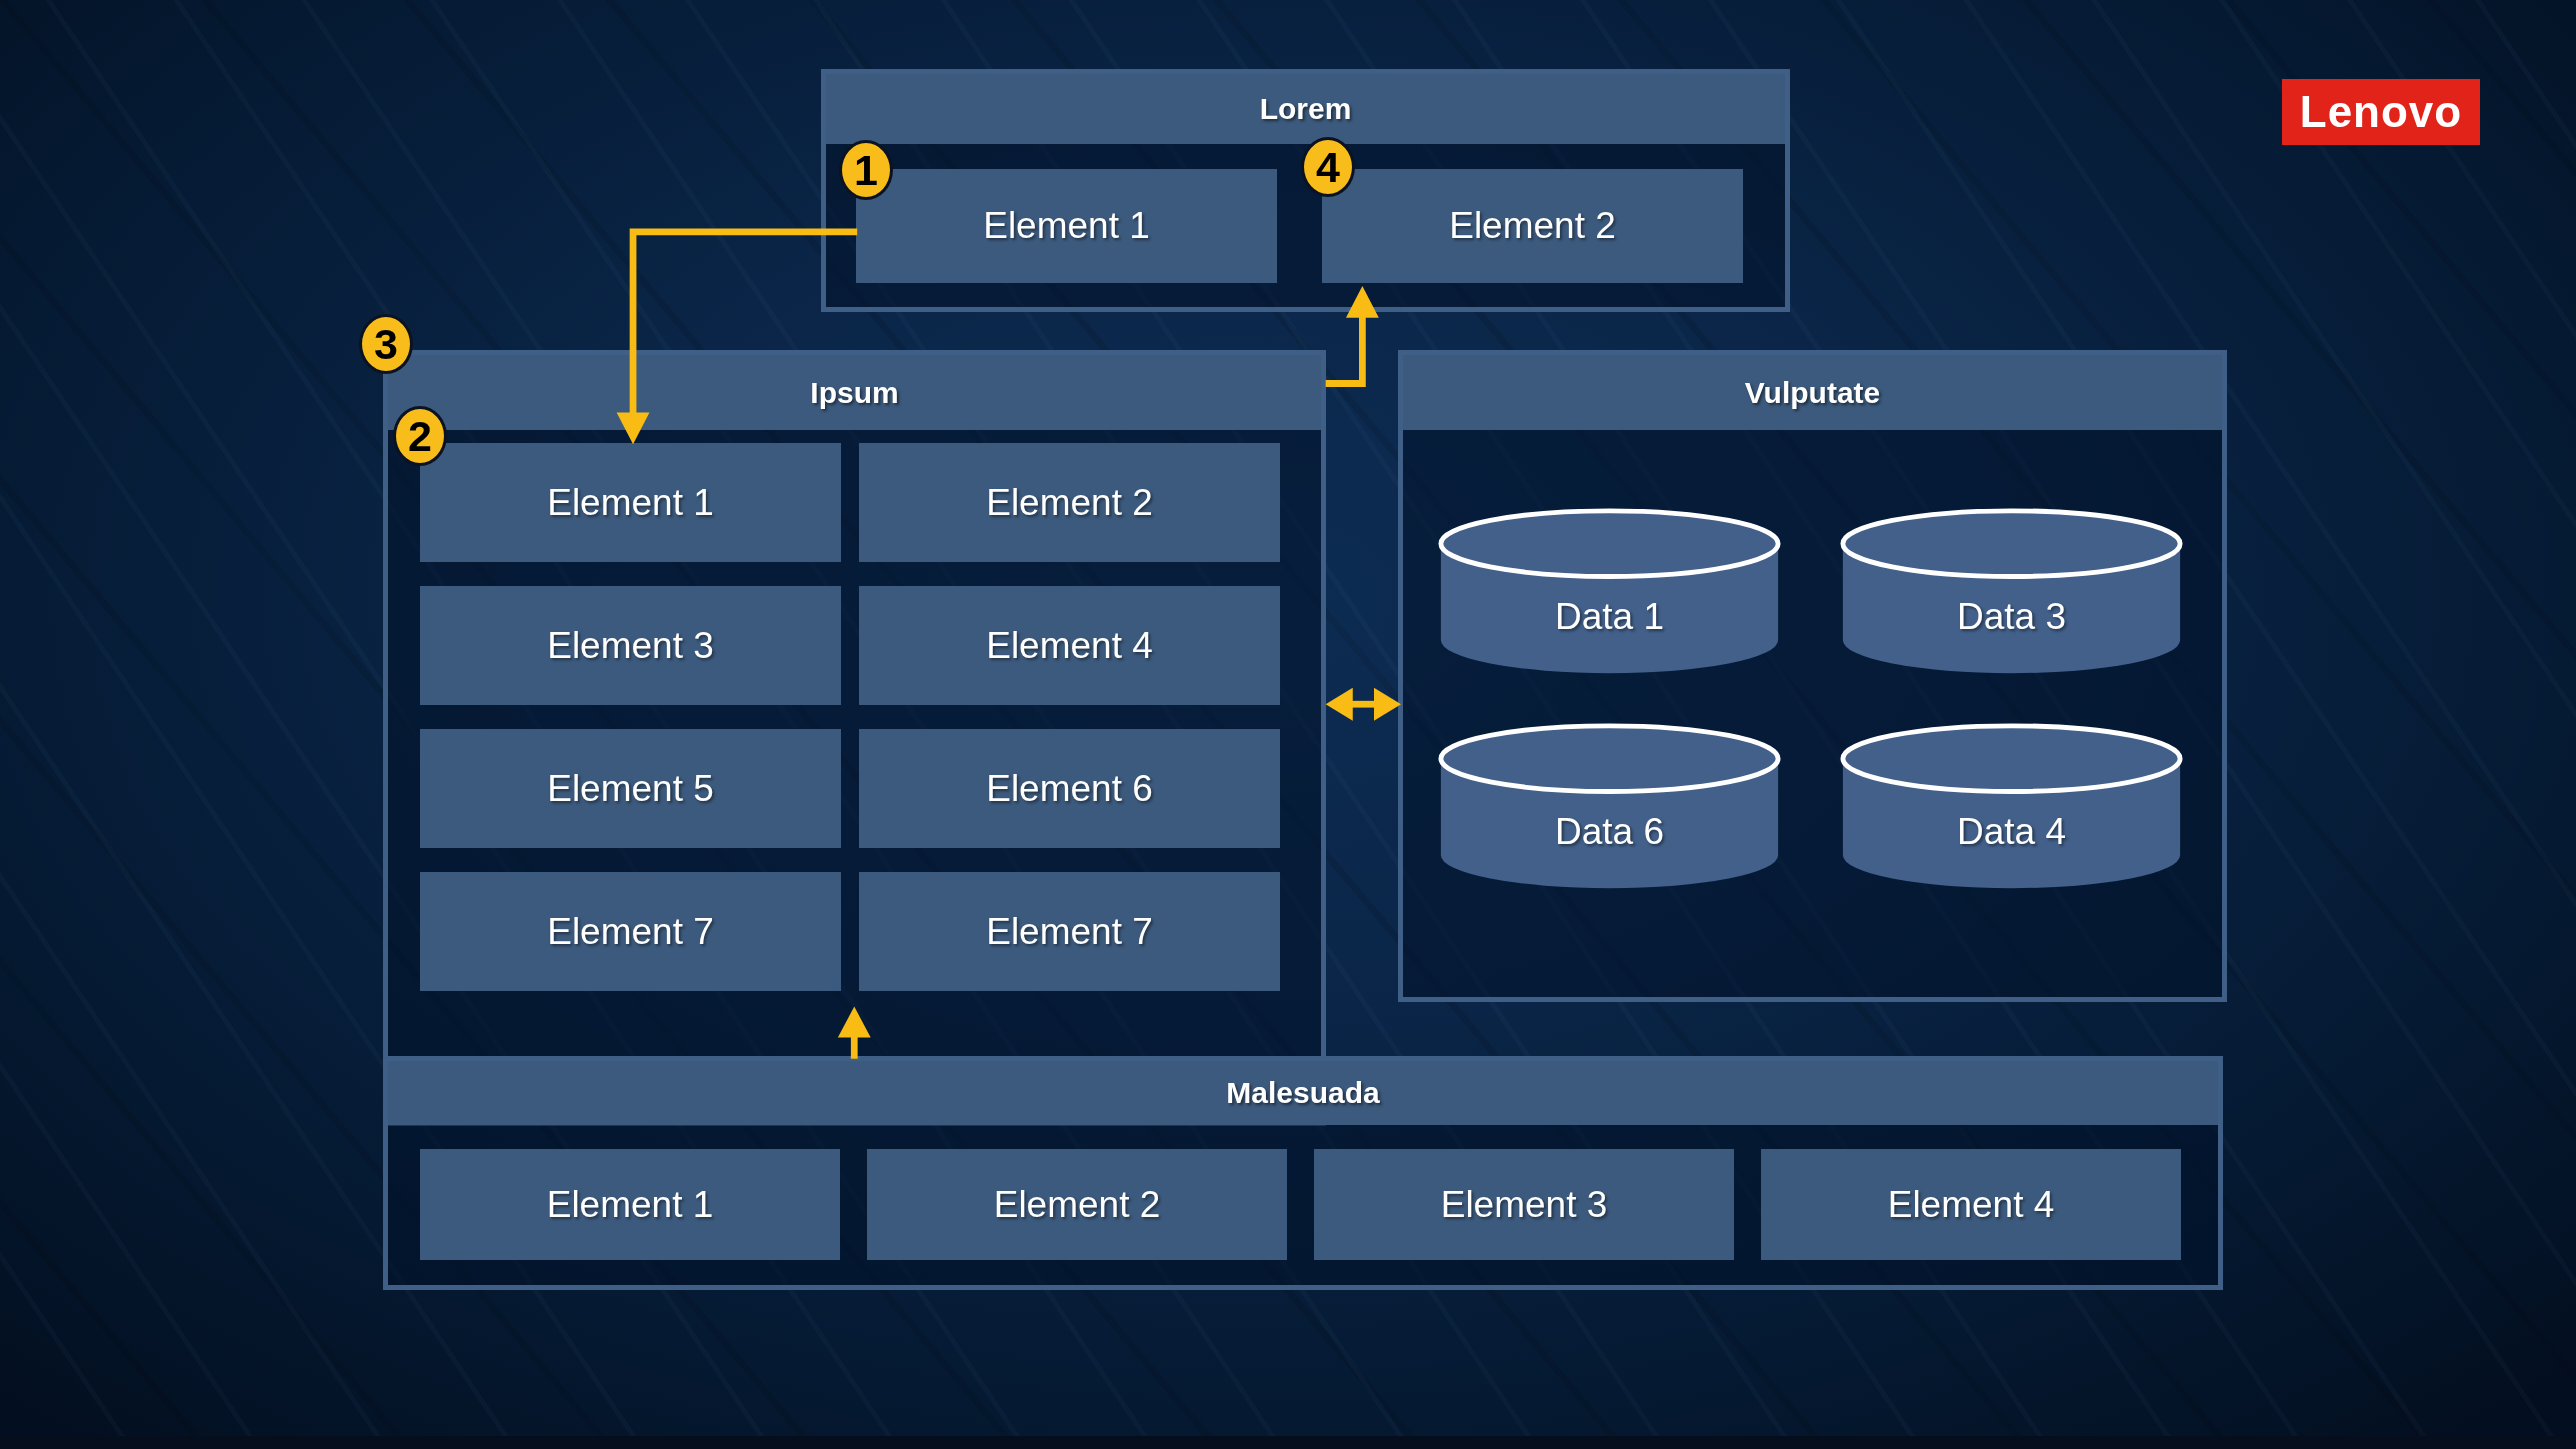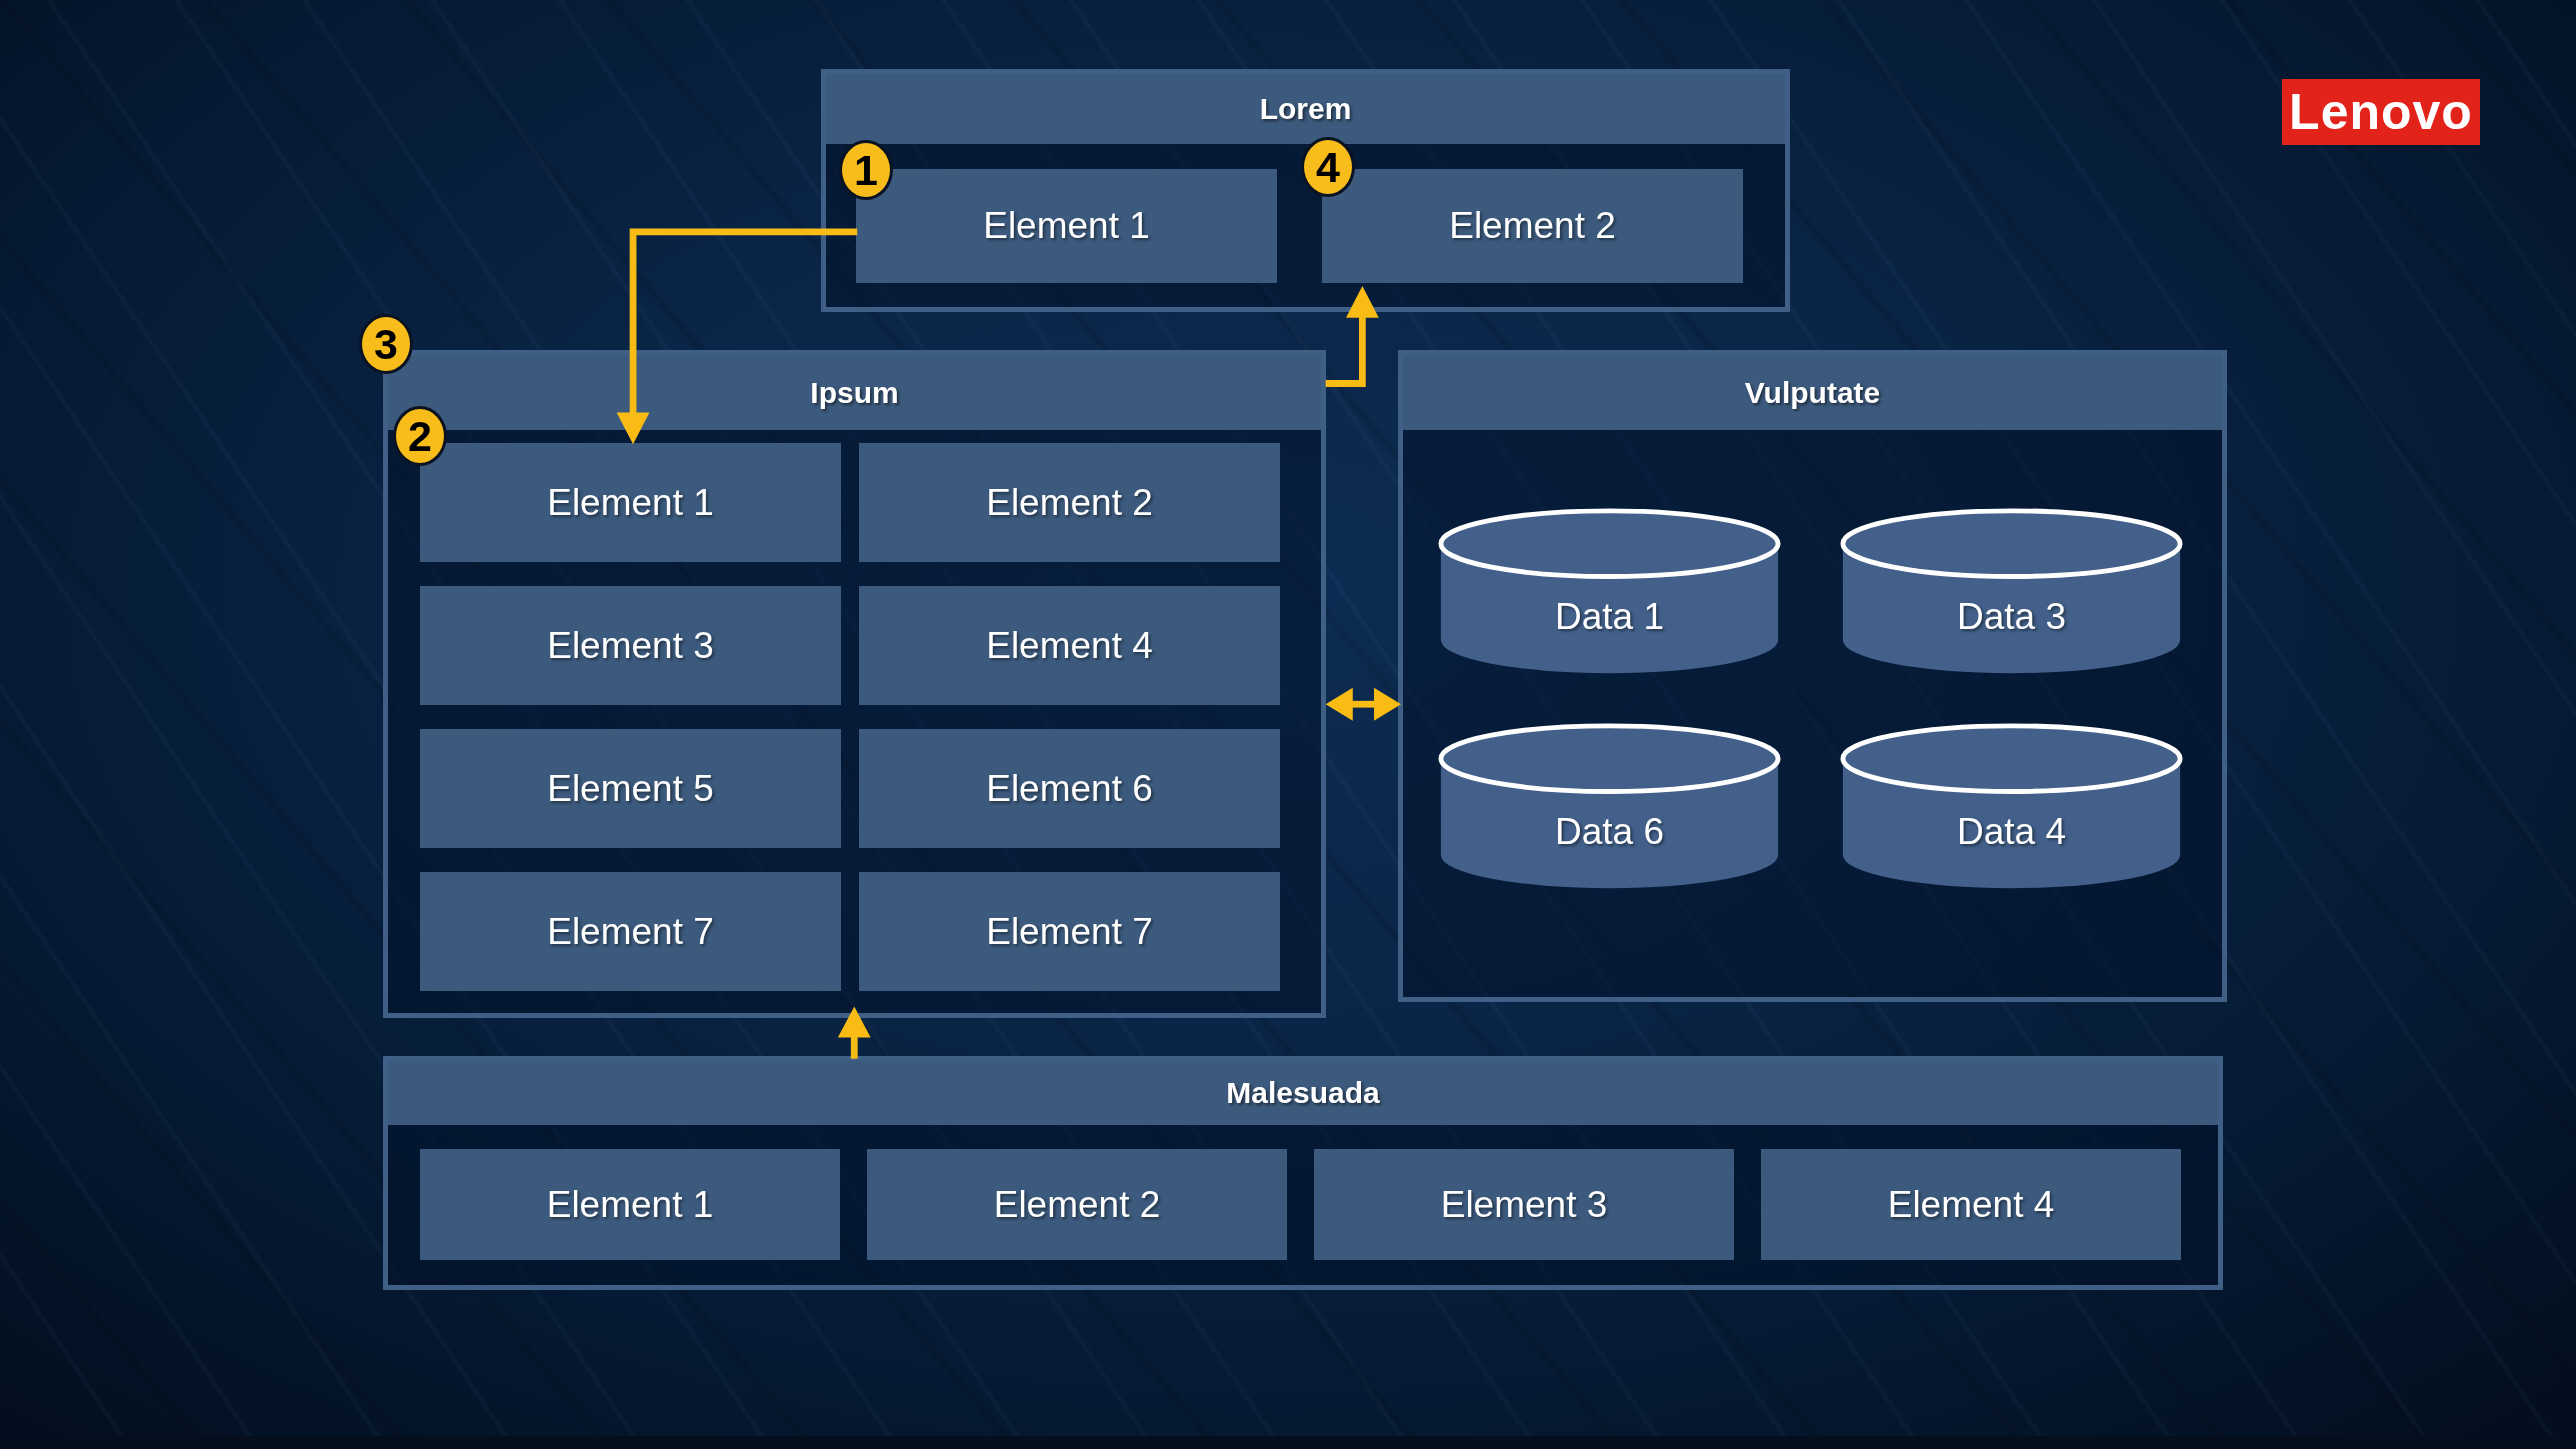--- a/index.html
+++ b/index.html
@@ -40,37 +40,37 @@
   .badge{
     position:absolute;width:54px;height:60px;border-radius:50%;
     background:#f8bd1a;border:3.9px solid #0b1322;box-sizing:border-box;
     display:flex;align-items:center;justify-content:center;
     color:#000;font-size:43px;font-weight:bold;z-index:30;
   }
   .connectors{position:absolute;left:0;top:0;z-index:20;pointer-events:none;}
   .logo{
     position:absolute;left:2282px;top:79px;width:198px;height:66px;background:#e2231a;
     display:flex;align-items:center;justify-content:center;
-    color:#fff;font-size:50px;font-weight:bold;letter-spacing:1px;
+    color:#fff;font-size:44px;font-weight:bold;letter-spacing:1px;
   }
 </style>
 </head>
 <body>
 
 <div class="canvas">
 
   <div class="section" style="left:821px;top:69px;width:969px;height:243px;">
     <div class="section-header" style="height:70px;">
       <span class="title">Lorem</span>
     </div>
     <div class="el-box" style="left:30px;top:95px;width:421px;height:114px;">Element 1</div>
     <div class="el-box" style="left:496px;top:95px;width:421px;height:114px;">Element 2</div>
   </div>
 
-  <div class="section" style="left:383px;top:350px;width:943px;height:668px;">
+  <div class="section" style="left:383px;top:350px;width:943px;height:776px;">
     <div class="section-header" style="height:75px;">
       <span class="title">Ipsum</span>
     </div>
     <div class="el-box" style="left:32px;top:88px;width:421px;height:119px;">Element 1</div>
     <div class="el-box" style="left:471px;top:88px;width:421px;height:119px;">Element 2</div>
     <div class="el-box" style="left:32px;top:231px;width:421px;height:119px;">Element 3</div>
     <div class="el-box" style="left:471px;top:231px;width:421px;height:119px;">Element 4</div>
     <div class="el-box" style="left:32px;top:374px;width:421px;height:119px;">Element 5</div>
     <div class="el-box" style="left:471px;top:374px;width:421px;height:119px;">Element 6</div>
     <div class="el-box" style="left:32px;top:517px;width:421px;height:119px;">Element 7</div>

